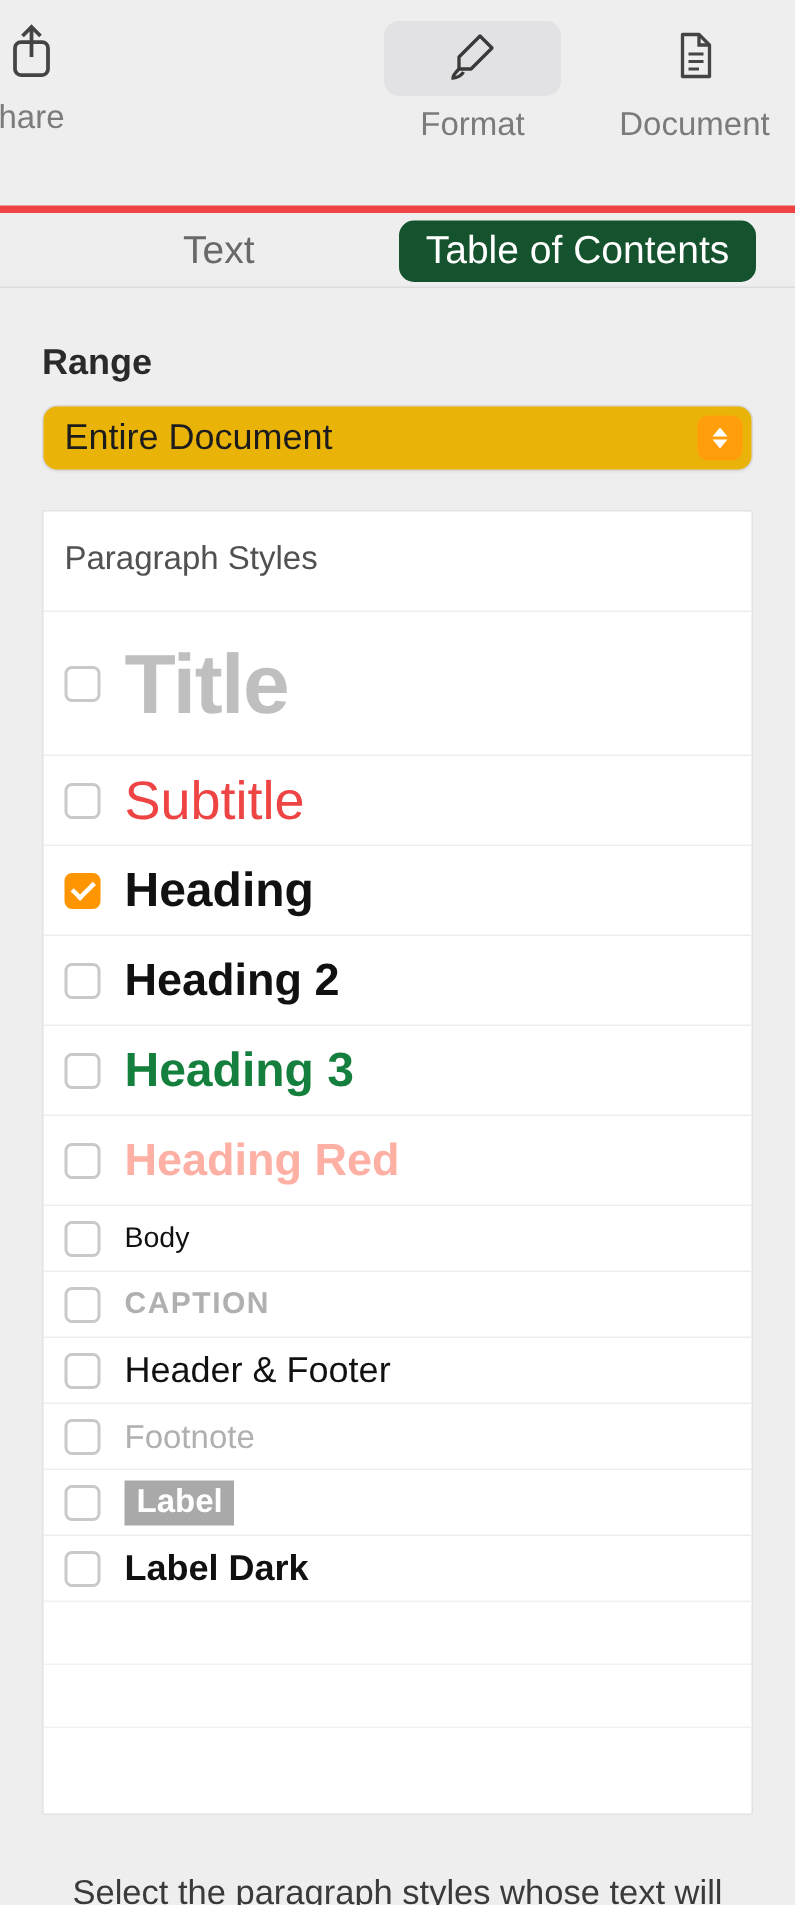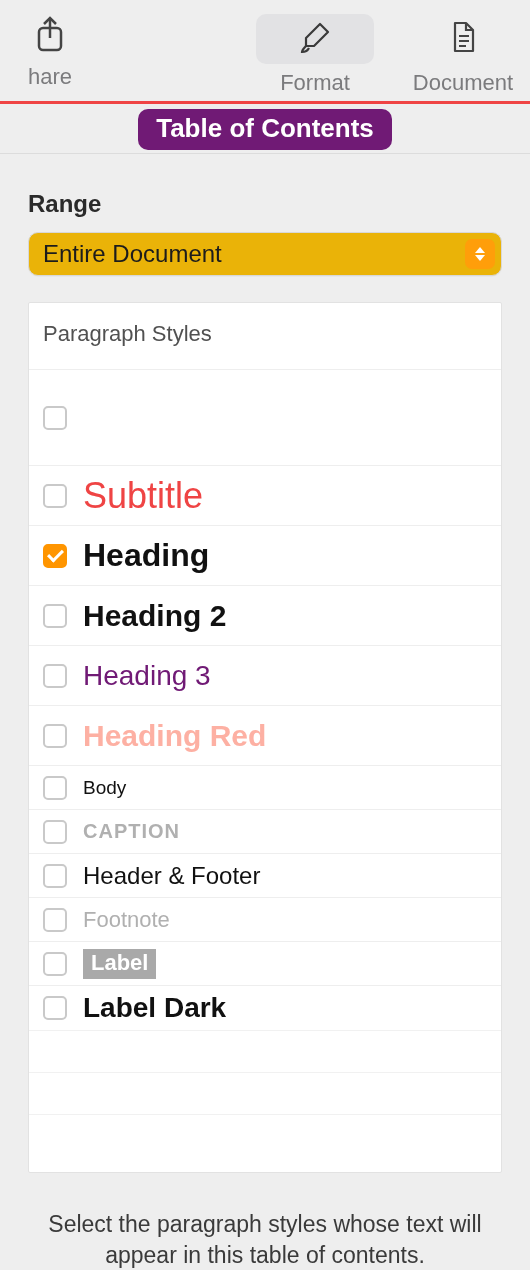--- a/index.html
+++ b/index.html
@@ -6,27 +6,26 @@
   html, body {
     width: 530px;
     height: 1270px;
     font-family: -apple-system, "Helvetica Neue", Helvetica, Arial, sans-serif;
     background: #eeeeee;
     overflow: hidden;
     -webkit-font-smoothing: antialiased;
   }
   
   .toolbar {
-    height: 104px;
-    border-bottom: 3px solid #ef4444;
+    height: 142px;
+    border-bottom: 5px solid #ef4444;
     display: flex;
     align-items: flex-start;
     justify-content: space-between;
     padding-top: 14px;
-    padding-left: 29px;
   }
   .toolbar-col {
     display: flex;
     flex-direction: column;
     align-items: center;
     gap: 6px;
   }
   .toolbar-col .label {
     font-size: 22px;
     color: #7b7b7d;
@@ -50,23 +49,23 @@
     padding-top: 2px;
   }
   .subtab {
     font-size: 26px;
     padding: 4px 20px 6px;
     border-radius: 10px;
     color: #686868;
   }
   .subtab-text { width: 240px; text-align:center;}
   .subtab.active {
-    background: #701a75;
+    background: #14532d;
     color: #fff;
-    font-weight: 700;
+    font-weight: 400;
     padding: 4px 18px 6px;
   }
   
   .body-area { padding: 0 28px; }
   .range-label {
     font-size: 24px;
     color: #2a2a2a;
     margin-top: 36px;
     margin-bottom: 14px;
     font-weight: bold;
@@ -139,31 +138,31 @@
     width: 6px; height: 12px;
     border: solid #fff;
     border-width: 0 3px 3px 0;
     transform: rotate(45deg) translate(-1px,-1px);
   }
   .style-label { font-size: 24px; color: #1a1a1a; }
   .s-title    { font-size: 56px; font-weight: 800; color: #bfbfbf; letter-spacing: -1px;}
   .s-subtitle { font-size: 36px; font-weight: 400; color: #ef4444; }
   .s-h1       { font-size: 32px; font-weight: 800; color: #111; }
   .s-h2       { font-size: 30px; font-weight: 800; color: #111; }
-  .s-h3       { font-size: 28px; font-weight: 400; color: #701a75; }
+  .s-h3       { font-size: 32px; font-weight: 700; color: #15803d; }
   .s-hred     { font-size: 30px; font-weight: 800; color: #fdb0a3; }
   .s-body     { font-size: 19px; font-weight: 400; color: #111; }
   .s-caption  { font-size: 20px; font-weight: 800; color: #b0b0b0; letter-spacing: 1px;}
   .s-hf       { font-size: 24px; font-weight: 400; color: #111; }
   .s-fn       { font-size: 22px; font-weight: 400; color: #b0b0b0; }
   .s-label-chip {
     font-size: 22px; font-weight: 700; color: #fff;
     background: #a9a9a9; padding: 1px 8px 3px; display:inline-block;
   }
-  .s-labeldark{ font-size: 28px; font-weight: 700; color: #111; }
+  .s-labeldark{ font-size: 24px; font-weight: 700; color: #111; }
   
   .footer-text {
     margin-top: 36px;
     padding: 0 12px;
     text-align: center;
     font-size: 23px;
     line-height: 1.35;
     color: #3a3a3a;
   }
 </style>
@@ -206,35 +205,37 @@
             <line x1="13" y1="26" x2="20" y2="26" stroke="#444" stroke-width="2"></line>
           </svg>
         </span>
       </div>
       <span class="label">Document</span>
     </div>
   </div>
 </div>
 
 <div class="subtabs">
+  <div class="subtab subtab-text">Text</div>
   <div class="subtab active">Table of Contents</div>
 </div>
 
 <div class="body-area">
   <div class="range-label">Range</div>
   <div class="range-select">
     <span class="value">Entire Document</span>
     <span class="range-chevron"></span>
   </div>
 
   <div class="styles-panel">
     <div class="styles-header">Paragraph Styles</div>
     <div id="styles-list">
         <div class="style-row tall">
           <div class="chk"></div>
+          <span class="style-label s-title">Title</span>
         </div>
         <div class="style-row med">
           <div class="chk"></div>
           <span class="style-label s-subtitle">Subtitle</span>
         </div>
         <div class="style-row med">
           <div class="chk checked"></div>
           <span class="style-label s-h1">Heading</span>
         </div>
         <div class="style-row med">

